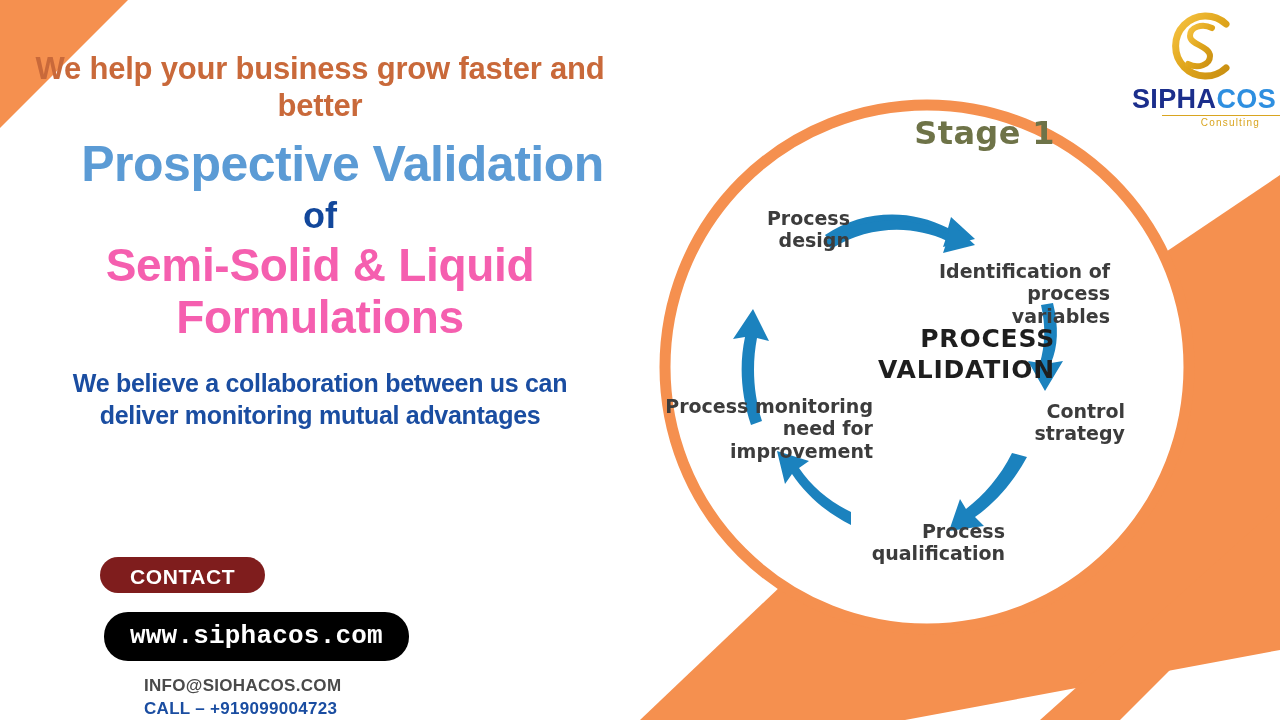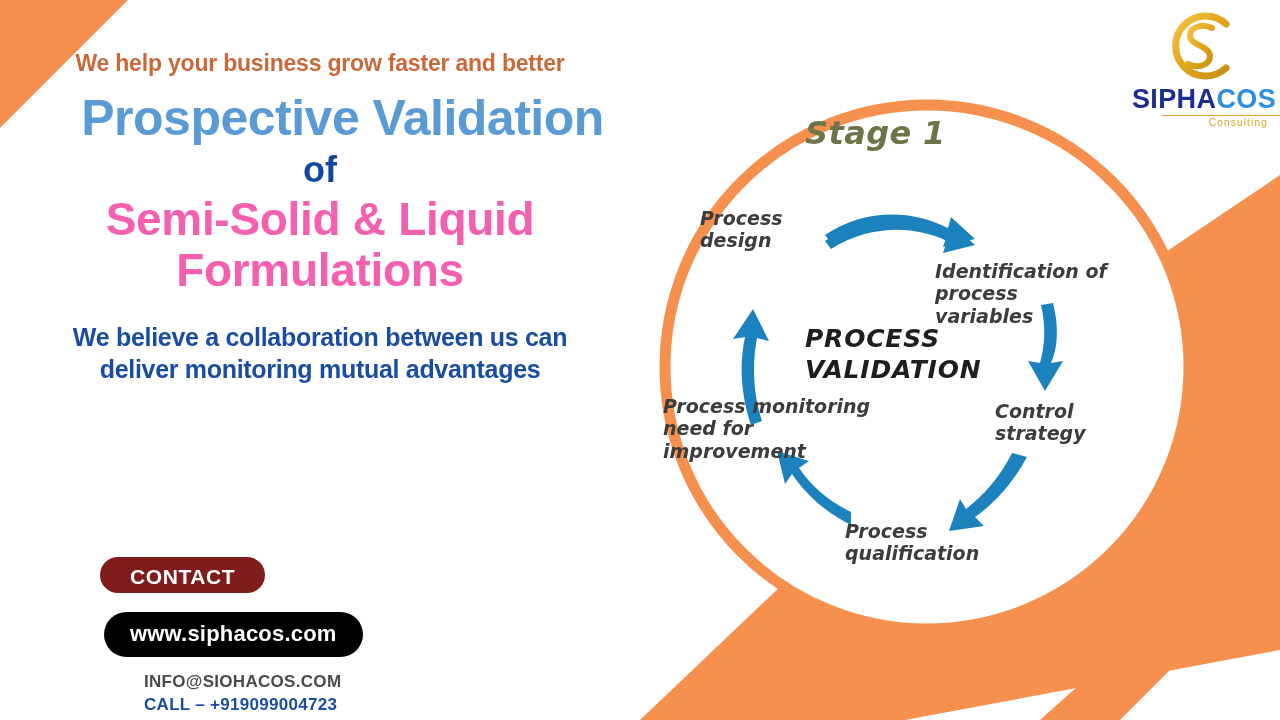--- a/index.html
+++ b/index.html
@@ -37,21 +37,21 @@
   
   .left-col {
     position: absolute;
     left: 0;
     top: 50px;
     width: 640px;
     text-align: center;
   }
   .tagline {
     color: #C9693A;
-    font-size: 23px;
+    font-size: 31px;
     font-weight: bold;
     letter-spacing: -0.2px;
     margin: 0 0 14px 0;
     line-height: 1.2;
   }
   .title-main {
     color: #5B9BD5;
     font-size: 50px;
     font-weight: bold;
     line-height: 1.06;
@@ -97,27 +97,28 @@
     font-size: 21px;
     font-weight: bold;
     letter-spacing: 0.6px;
     padding: 8px 30px 4px 30px;
     border-radius: 22px;
   }
   .pill-web {
     display: inline-block;
     background: #000000;
     color: #ffffff;
-    font-size: 22px;
+    font-size: 26px;
     font-weight: bold;
     letter-spacing: 0.2px;
     padding: 9px 26px 10px 26px;
     border-radius: 24px;
     margin-top: 19px;
     margin-left: 4px;
+    font-family: Liberation Mono, monospace;
   }
   .contact-lines {
     margin-top: 14px;
     margin-left: 44px;
   }
   .contact-email {
     color: #4A4A4A;
     font-size: 17px;
     font-weight: bold;
     letter-spacing: 0.3px;
@@ -138,24 +139,23 @@
     top: 95px;
     width: 545px;
     height: 545px;
   }
   .diagram svg { display: block; }
 
   .dtext {
     position: absolute;
     color: #3C3C3C;
     font-weight: bold;
-    text-align: left;
+    text-align: right;
     line-height: 1.18;
     font-family: "DejaVu Sans", sans-serif;
-    font-style: italic;
   }
   .d-stage {
     color: #6E7348;
     font-size: 32px;
     font-weight: bold;
     letter-spacing: 0.4px;
     font-family: "DejaVu Sans", sans-serif;
   }
   .d-center {
     color: #1E1E1E;
@@ -188,21 +188,21 @@
   .logo-rule {
     height: 1px;
     background: #D9A520;
     margin: 2px 0 1px 34px;
   }
   .logo-sub {
     color: #D9A520;
     font-size: 10px;
     letter-spacing: 1.2px;
     text-align: right;
-    padding-right: 12px;
+    padding-right: 20px;
   }
 </style>
 </head>
 <body>
 
 <div id="poster">
 
   <div class="deco-corner-tl"></div>
 
   <svg class="deco-band-main" viewBox="0 0 1280 720">

